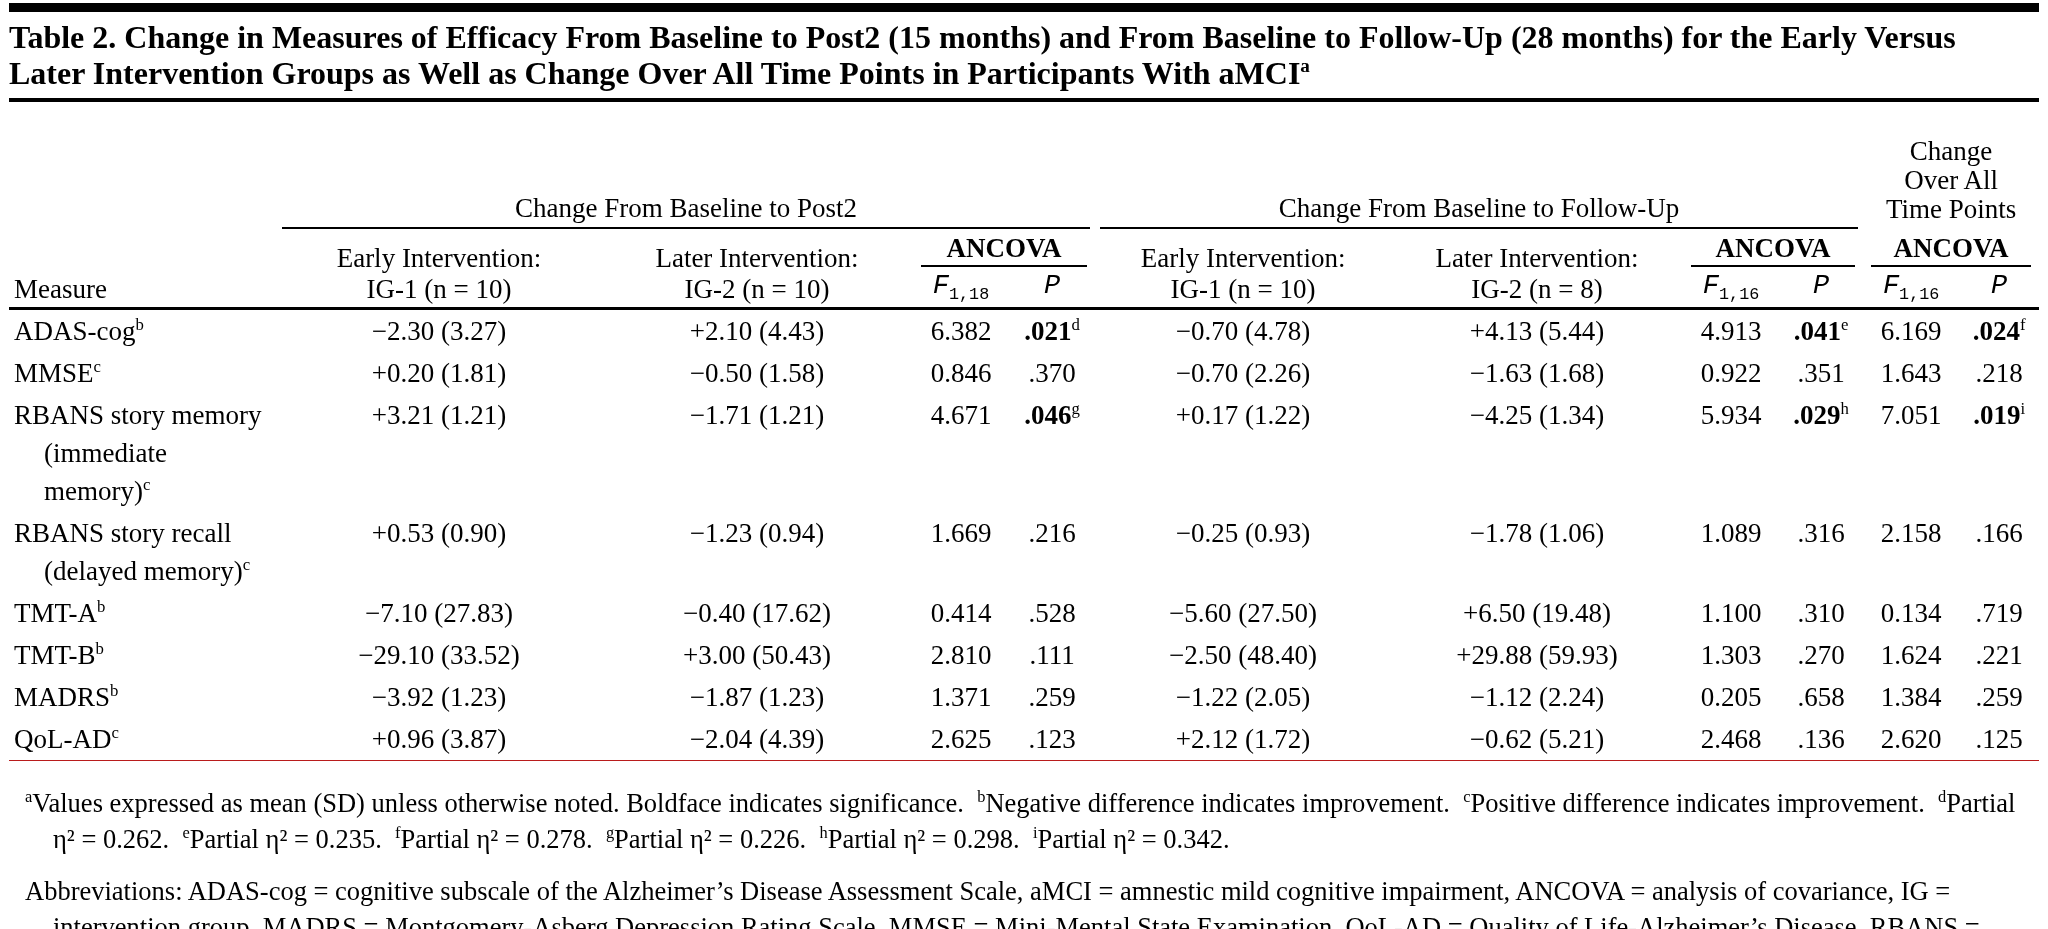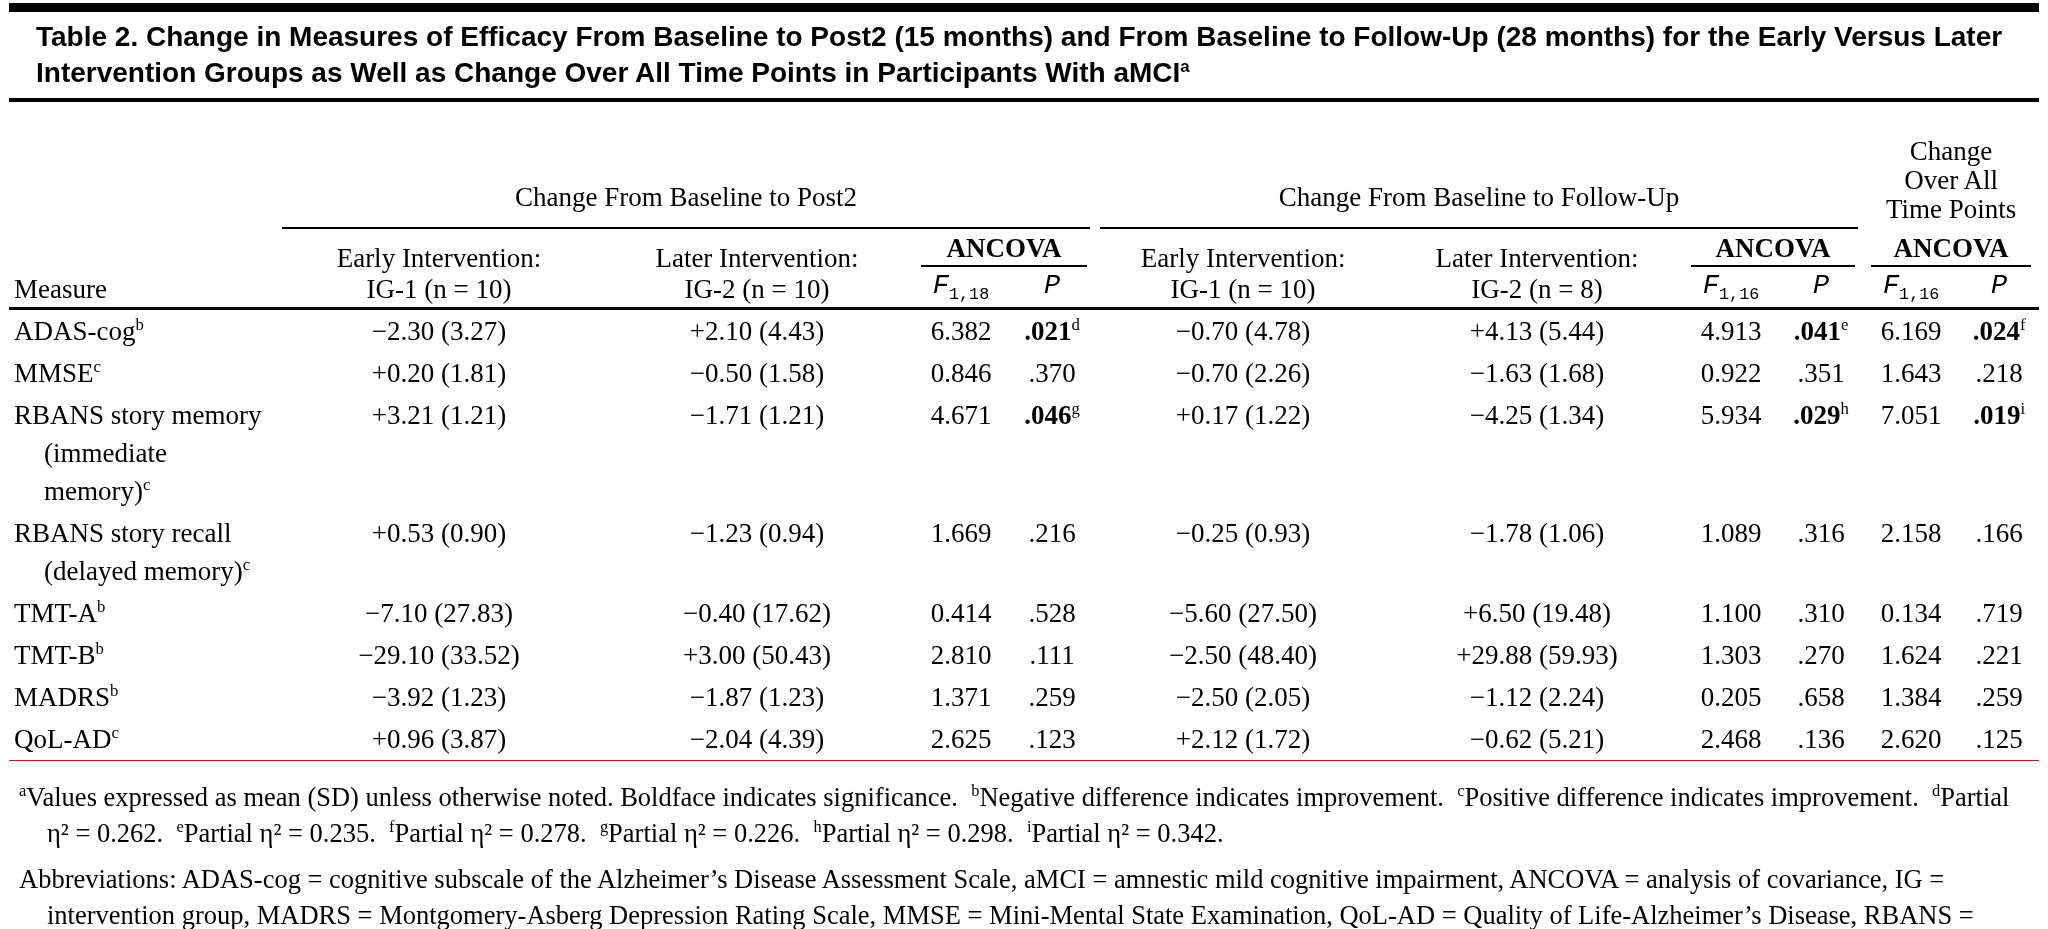--- a/index.html
+++ b/index.html
@@ -5,59 +5,58 @@
   * { box-sizing: border-box; }
   body {
     margin: 0; padding: 0;
     background: #ffffff; color: #000000;
     width: 2048px; min-height: 929px;
     font-family: "Liberation Serif", serif;
   }
   .page { padding: 3px 9px 0 9px; }
   .top-rule { height: 9px; background: #000; }
   .title-block {
-    font-family: Liberation Sans, sans-serif;
-    font-weight: bold; font-size: 28px; line-height: 36px;
+    font-family: Liberation Serif, serif;
+    font-weight: bold; font-size: 32px; line-height: 36px;
     padding: 7px 2px 7px 0;
-    margin-left: 27px;
   }
   .title-block sup { font-size: 0.6em; line-height: 0; }
   .title-rule { height: 4px; background: #000; }
 
   table.data {
     width: 100%; border-collapse: collapse; table-layout: fixed;
     font-size: 27px; margin-top: 2px;
   }
   thead th {
     font-weight: normal; vertical-align: bottom; text-align: center;
     padding: 2px 5px; line-height: 31px;
   }
   thead { border-bottom: 3px solid #000; }
-  .group-underline { border-bottom: 2px solid #000; padding-bottom: 14px; }
+  .group-underline { border-bottom: 2px solid #000; padding-bottom: 3px; }
   .overall-label { padding-bottom: 5px; margin-top: 31px; }
   .overall-label div { line-height: 29px; }
   .ancova-underline { border-bottom: 2px solid #000; padding-bottom: 1px; margin: 0 3px; font-weight: bold; }
   .measure-head { text-align: left !important; }
   tr.stat-row th { padding-bottom: 5px; font-family: Liberation Mono, monospace; }
 
   tbody { border-bottom: 1px solid #b91c1c; }
   tbody th, tbody td {
     font-weight: normal; vertical-align: top; text-align: center;
     padding: 2px 5px; line-height: 38px;
   }
   tbody th.measure { text-align: left; }
   tbody td.bold { font-weight: bold; }
   tbody td.bold sup { font-weight: normal; }
   .indent2 { padding-left: 30px; }
   sup { font-size: 0.62em; line-height: 0; }
   sub { font-size: 0.62em; line-height: 0; }
   i { font-style: italic; }
 
   .footnotes { font-size: 26.5px; line-height: 36px; padding: 8px 2px 12px 0; }
-  .fn-para { margin: 10px; padding-left: 28px; text-indent: -28px; }
+  .fn-para { margin: 16px; padding-left: 28px; text-indent: -28px; }
 </style>
 </head>
 <body>
 
 <div class="page">
   <div class="top-rule"></div>
 
   <div class="title-block">
     <span>Table 2. Change in Measures of Efficacy From Baseline to Post2 (15 months) and From Baseline to Follow-Up (28 months) for the Early Versus Later Intervention Groups as Well as Change Over All Time Points in Participants With aMCI</span><sup>a</sup>
   </div>
@@ -227,21 +226,21 @@
           <td>.221</td>
         </tr>
         <tr>
           <th class="measure">
             <div>MADRS<sup>b</sup></div>
           </th>
           <td>−3.92 (1.23)</td>
           <td>−1.87 (1.23)</td>
           <td>1.371</td>
           <td>.259</td>
-          <td>−2.50 (2.05)</td>
+          <td>−1.22 (2.05)</td>
           <td>−1.12 (2.24)</td>
           <td>0.205</td>
           <td>.658</td>
           <td>1.384</td>
           <td>.259</td>
         </tr>
         <tr>
           <th class="measure">
             <div>QoL-AD<sup>c</sup></div>
           </th>

